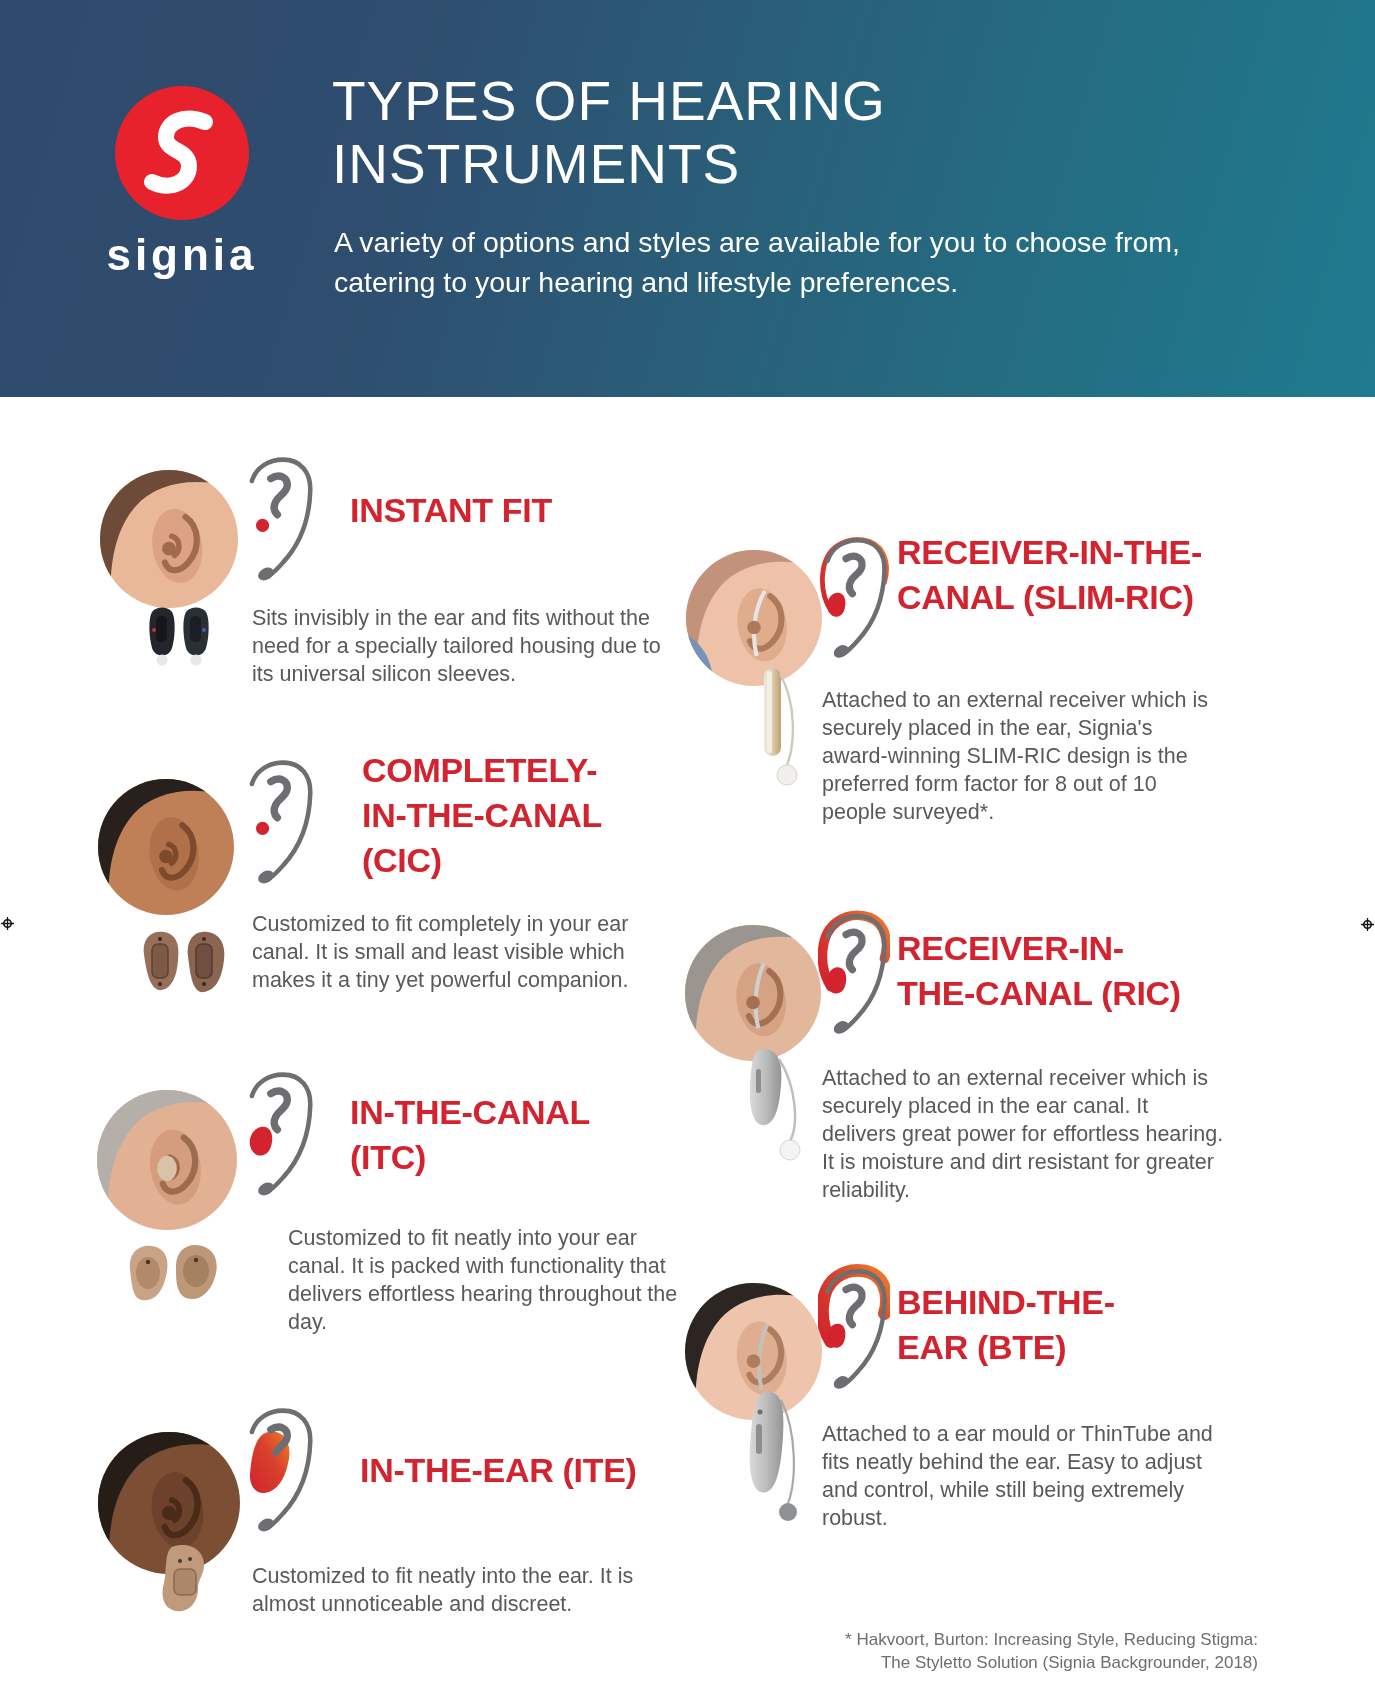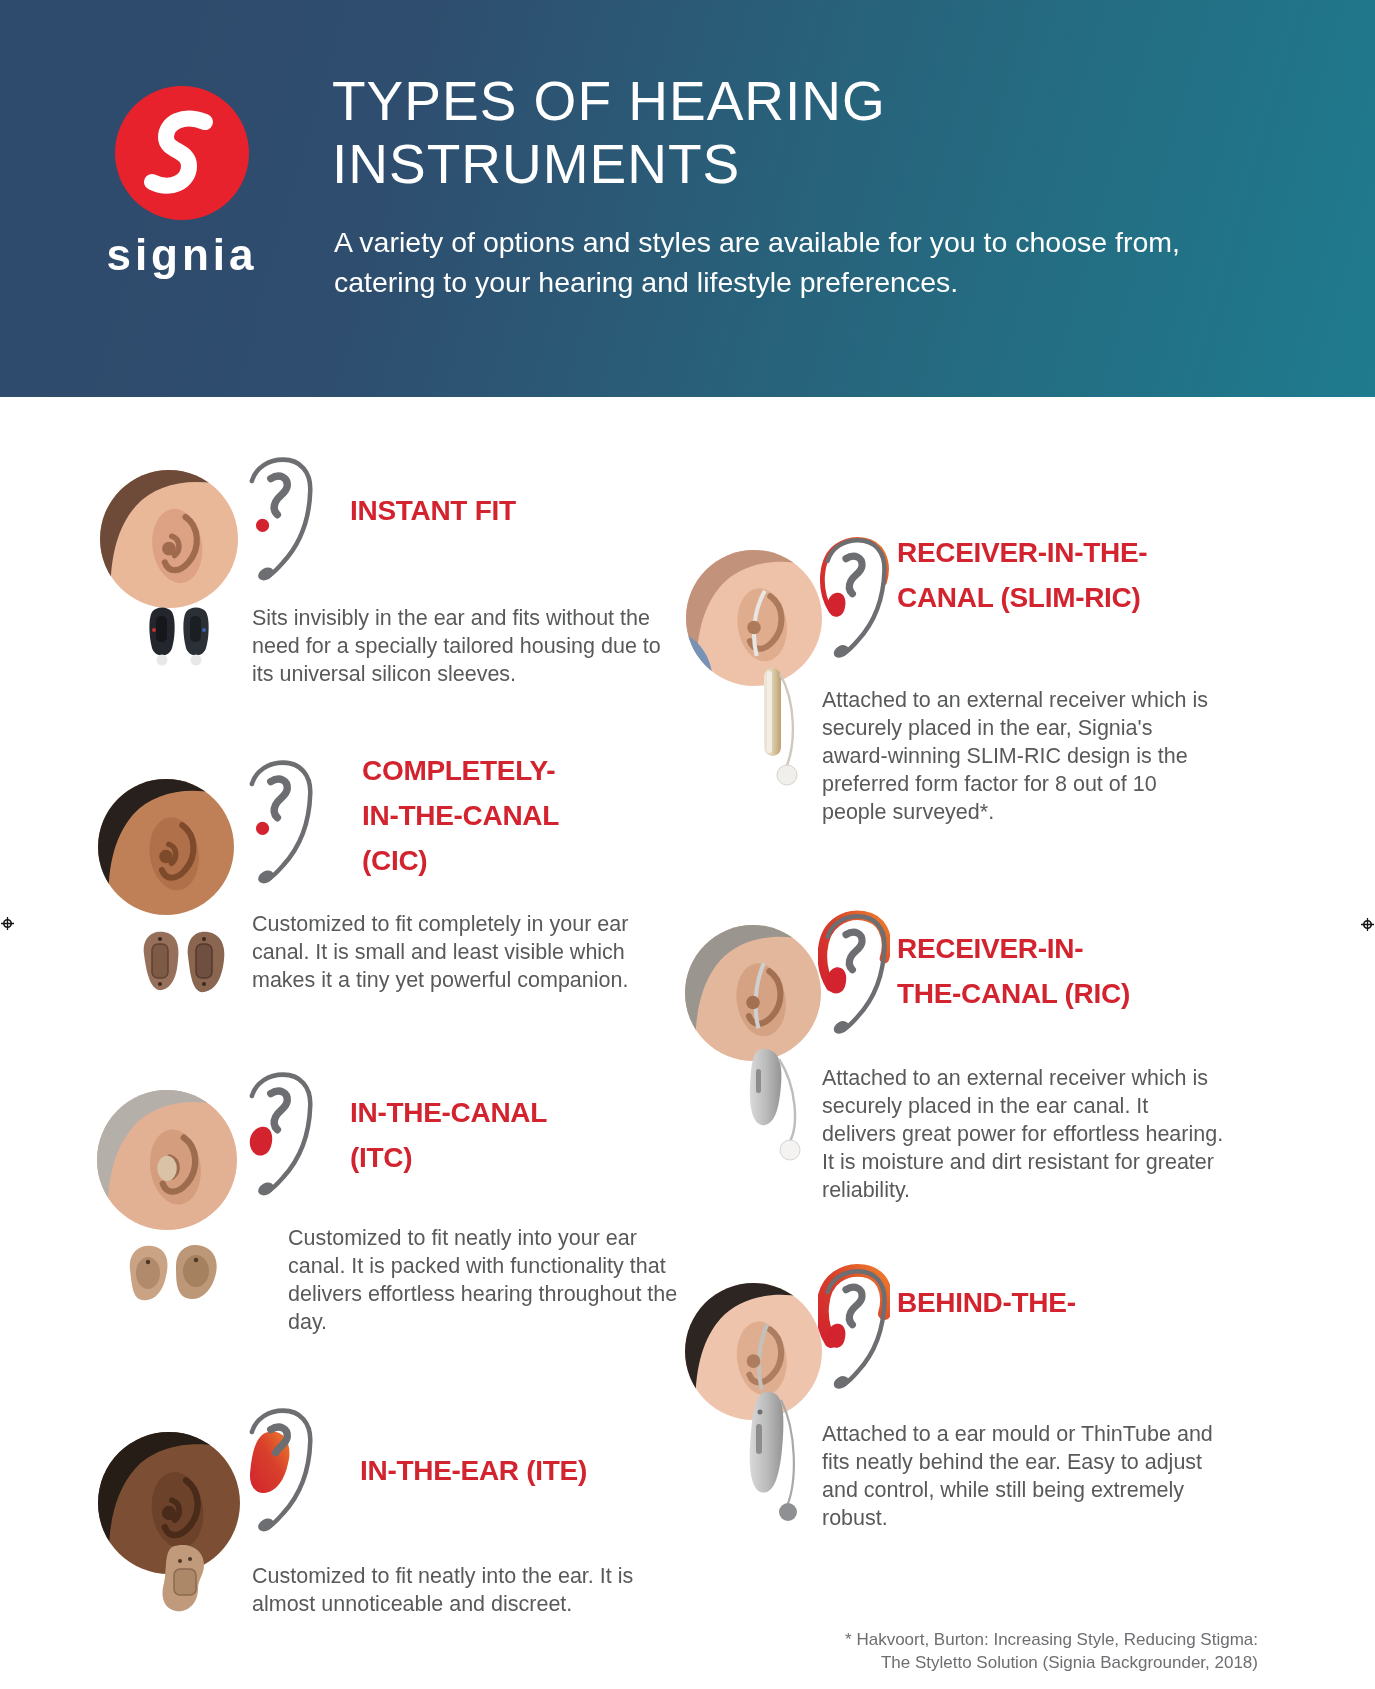--- a/index.html
+++ b/index.html
@@ -27,21 +27,21 @@
     font-size:28.5px;line-height:40px;font-weight:400;
   }
   
   .photo{position:absolute;border-radius:50%;overflow:hidden;}
   .photo svg{display:block;width:100%;height:100%;}
   .device{position:absolute;}
   .device svg{display:block;width:100%;height:100%;}
   .ear-icon{position:absolute;}
   .ear-icon svg{display:block;width:100%;height:100%;}
   .sec-title{
-    position:absolute;margin:0;color:#d2232e;font-size:28px;line-height:45px;
+    position:absolute;margin:0;color:#d2232e;font-size:34px;line-height:45px;
     font-weight:700;letter-spacing:-0.3px;white-space:nowrap;
   }
   .sec-desc{
     position:absolute;margin:0;color:#58595b;font-size:21.5px;line-height:28px;font-weight:400;
   }
   
   .ear-icon .behind-arc,.ear-icon .red-dot,.ear-icon .red-blob,.ear-icon .red-fill{display:none;}
   .v-dot .red-dot{display:inline;}
   .v-blob .red-blob{display:inline;}
   .v-fill .red-fill{display:inline;}
@@ -418,20 +418,21 @@
         <path class="red-fill" d="M32,34 C50,30 60,47 55,68 C51,87 42,101 29,103 C16,105 8,94 10,77 C12,59 17,37 32,34 Z" fill="url(#gradBehind)"></path>
         <path class="outer" d="M12,30 C17,13 33,4 50,4 C71,4 84,19 83,42 C82,74 73,104 50,129 C44,136 38,142 32,146" fill="none" stroke="#6d6e71" stroke-width="5.5" stroke-linecap="round"></path>
         <ellipse class="lobe" cx="29" cy="143" rx="10" ry="7" fill="#6d6e71" transform="rotate(-30 29 143)"></ellipse>
         <path class="antihelix" d="M35,27 C46,20 56,26 55,36 C54,45 45,47 41,55 C38,61 39,67 43,71" fill="none" stroke="#6d6e71" stroke-width="9" stroke-linecap="round"></path>
         <circle class="red-dot" cx="25" cy="84" r="8" fill="#d2232e"></circle>
         <path class="red-blob" d="M22,70 C32,68 37,78 33,91 C30,101 19,103 14,94 C9,85 13,72 22,70 Z" fill="#d2232e"></path>
       </svg>
     </div>
     <h2 class="sec-title">
       <div>BEHIND-THE-</div>
+      <div>EAR (BTE)</div>
       <div></div>
     </h2>
     <p class="sec-desc">Attached to a ear mould or ThinTube and fits neatly behind the ear. Easy to adjust and control, while still being extremely robust.</p>
   </section>
 
   
   <div class="footnote">
     <div>* Hakvoort, Burton: Increasing Style, Reducing Stigma:</div>
     <div>The Styletto Solution (Signia Backgrounder, 2018)</div>
   </div>

